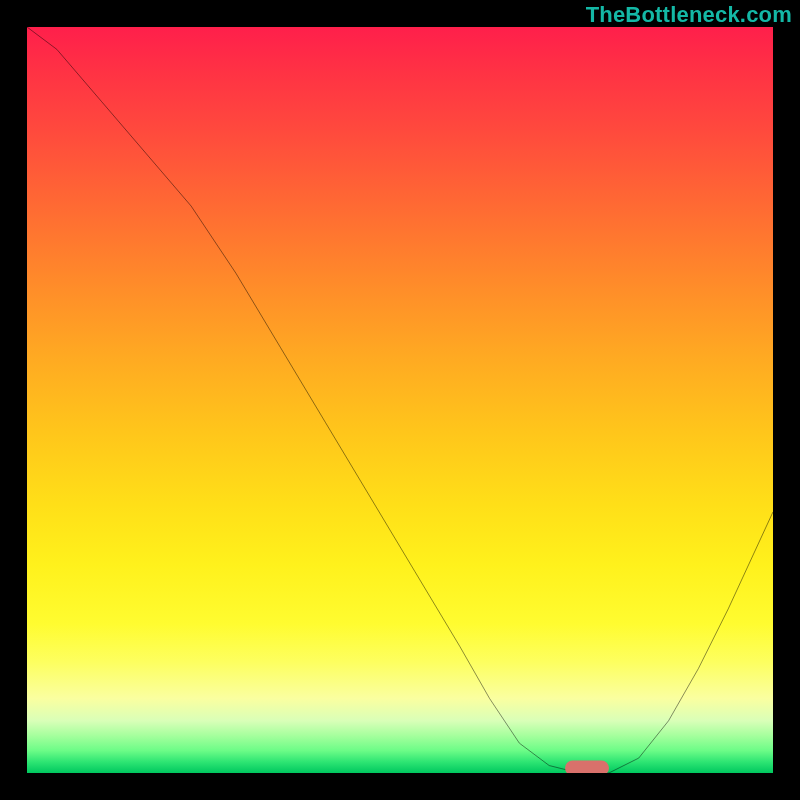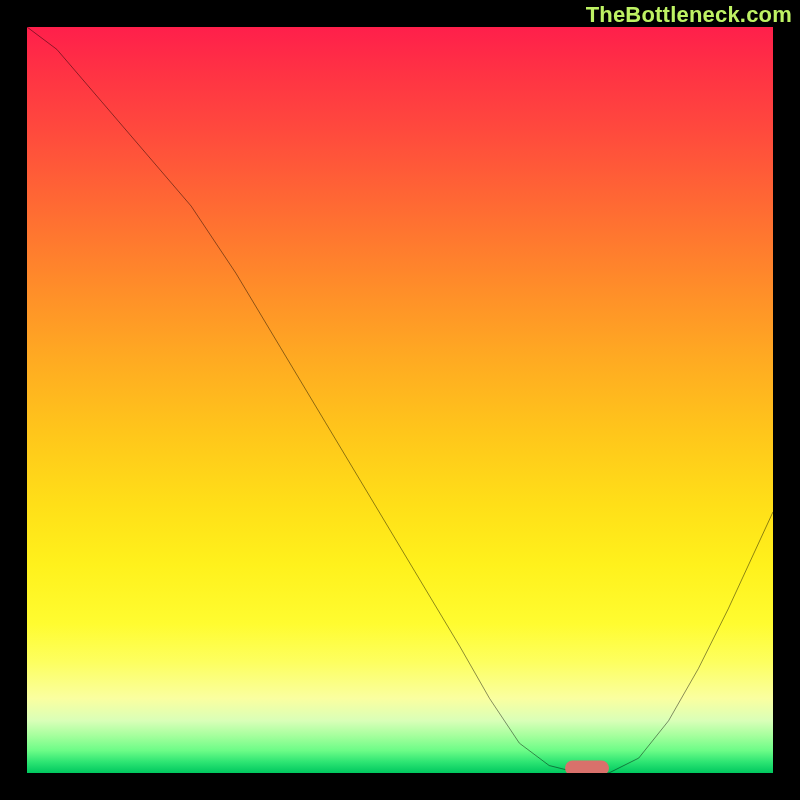--- a/index.html
+++ b/index.html
@@ -14,21 +14,21 @@
   .outer {
     position: relative;
     width: 800px;
     height: 800px;
     background: #000000;
   }
   .attribution {
     position: absolute;
     top: 2px;
     right: 8px;
-    color: #bef264;
+    color: #14b8a6;
     font-size: 22px;
     font-weight: bold;
     letter-spacing: 0.2px;
     font-family: Arial, Helvetica, sans-serif;
   }
   .plot-area {
     position: absolute;
     left: 27px;
     top: 27px;
     width: 746px;

